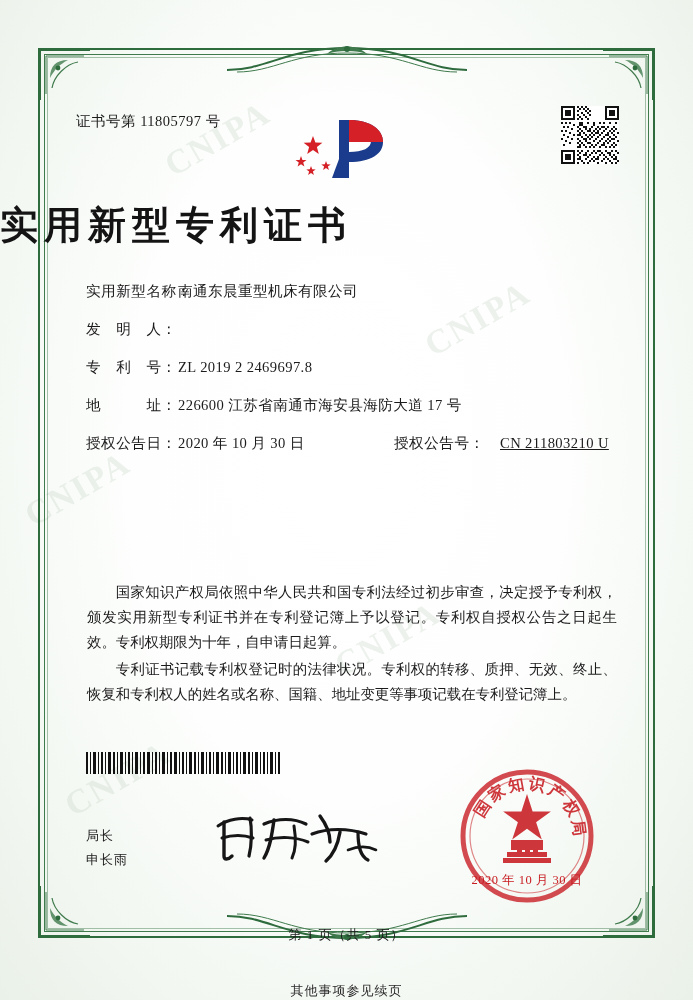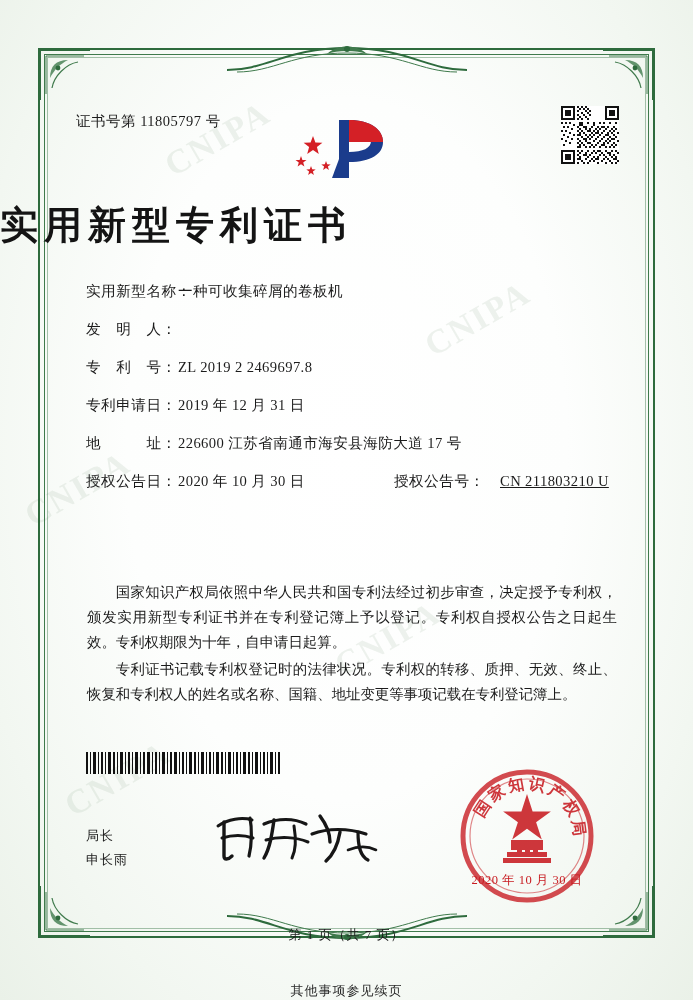--- a/index.html
+++ b/index.html
@@ -549,32 +549,28 @@
       <path d="M62,12 C84,12 96,22 96,34 L62,34 Z" fill="#d42026"></path>
       <path d="M45,70 L62,24 L62,70 Z" fill="#1b3c8c"></path>
     </svg>
   </div>
 
   <div class="cert-title">实用新型专利证书</div>
 
   <div class="fields">
     <div class="field-row">
       <div class="field-label">实用新型名称：</div>
-      <div class="field-value">一种可收集碎屑的卷板机</div>
+      <div class="field-value">南通东晨重型机床有限公司</div>
     </div>
     <div class="field-row">
       <div class="field-label">发　明　人：</div>
     </div>
     <div class="field-row">
       <div class="field-label">专　利　号：</div>
       <div class="field-value">ZL 2019 2 2469697.8</div>
-    </div>
-    <div class="field-row">
-      <div class="field-label">专利申请日：</div>
-      <div class="field-value">2019 年 12 月 31 日</div>
     </div>
     <div class="field-row">
       <div class="field-label">地　　　址：</div>
       <div class="field-value">226600 江苏省南通市海安县海防大道 17 号</div>
     </div>
     <div class="field-row double">
       <div class="field-label">授权公告日：</div>
       <div class="field-value">2020 年 10 月 30 日</div>
       <div class="field-label2">授权公告号：</div>
       <div class="field-value2">CN 211803210 U</div>
@@ -687,16 +683,16 @@
       <defs>
         <path id="sealArc" d="M70,70 m-47,0 a47,47 0 1,1 94,0" transform="rotate(0 70 70)" fill="none"></path>
       </defs>
       <text font-family="'Liberation Serif', serif" font-size="16" fill="#c81c22" font-weight="bold" letter-spacing="3">
         <textPath href="#sealArc" startOffset="12%">国家知识产权局</textPath>
       </text>
     </svg>
   </div>
   <div class="seal-date">2020 年 10 月 30 日</div>
 
-  <div class="page-footer">第 1 页（共 7 页）</div>
+  <div class="page-footer">第 1 页（共 5 页）</div>
   <div class="outside-footer">其他事项参见续页</div>
 
 </div>
 
 </body></html>

